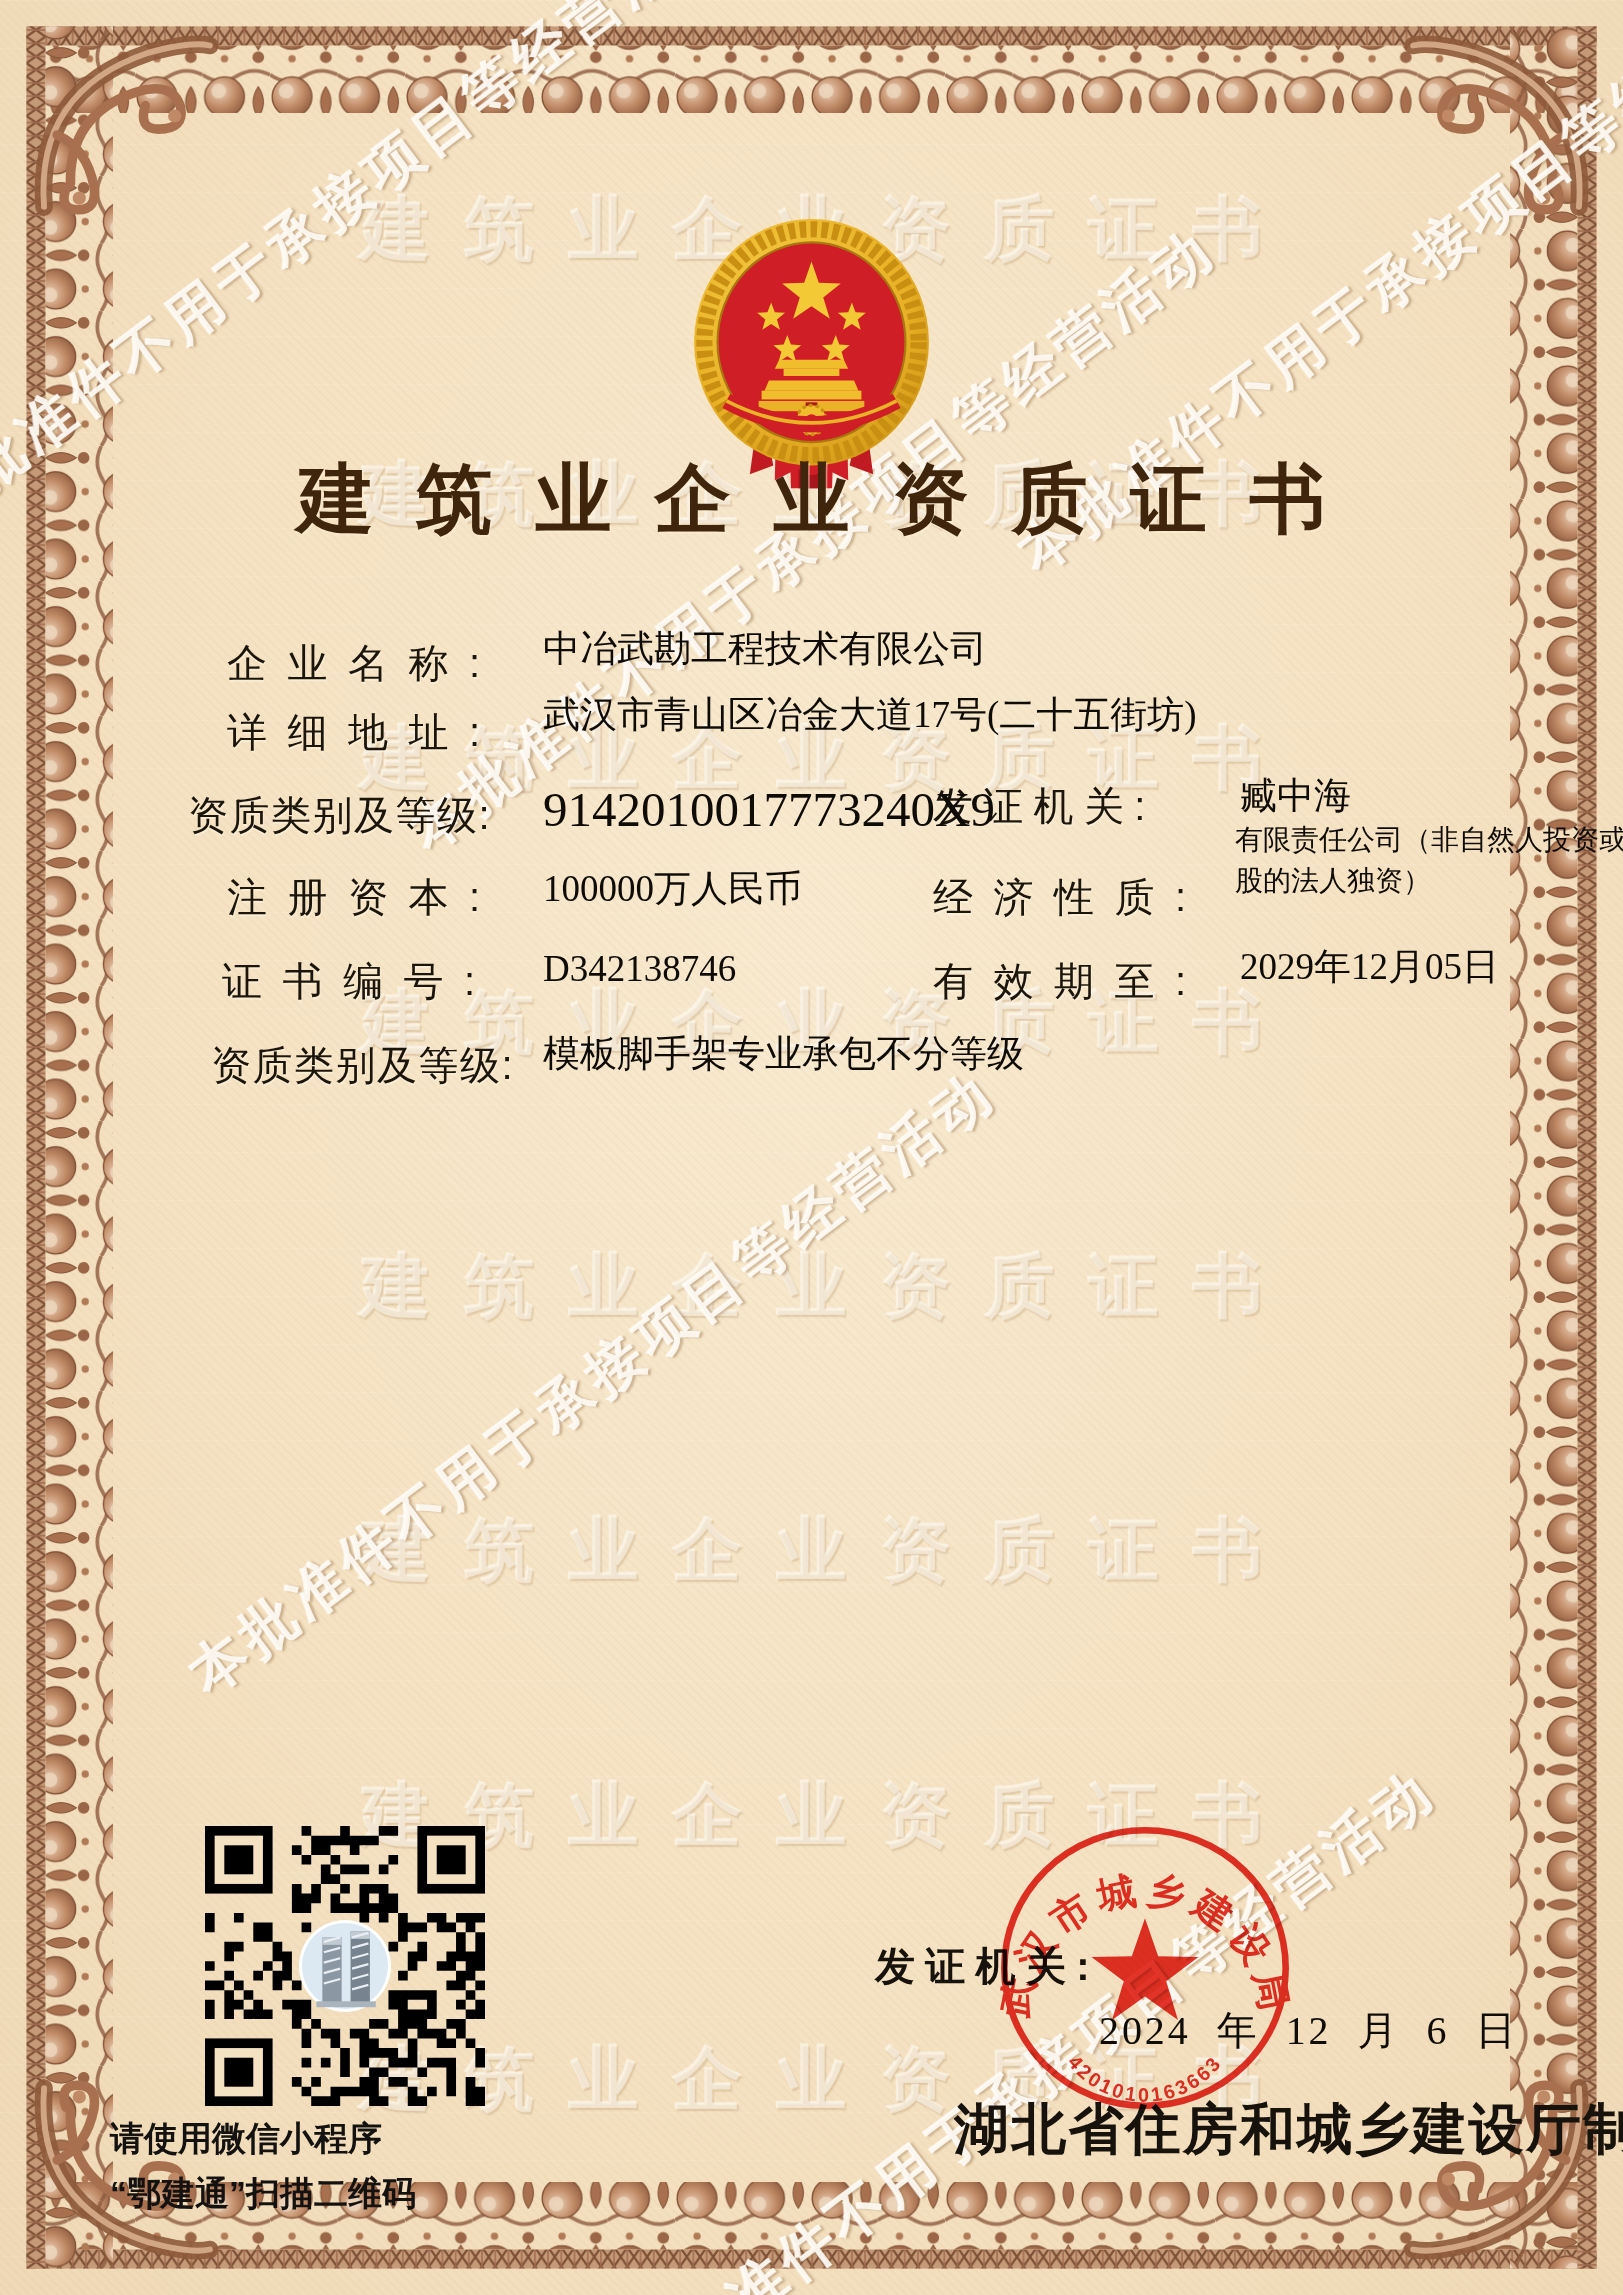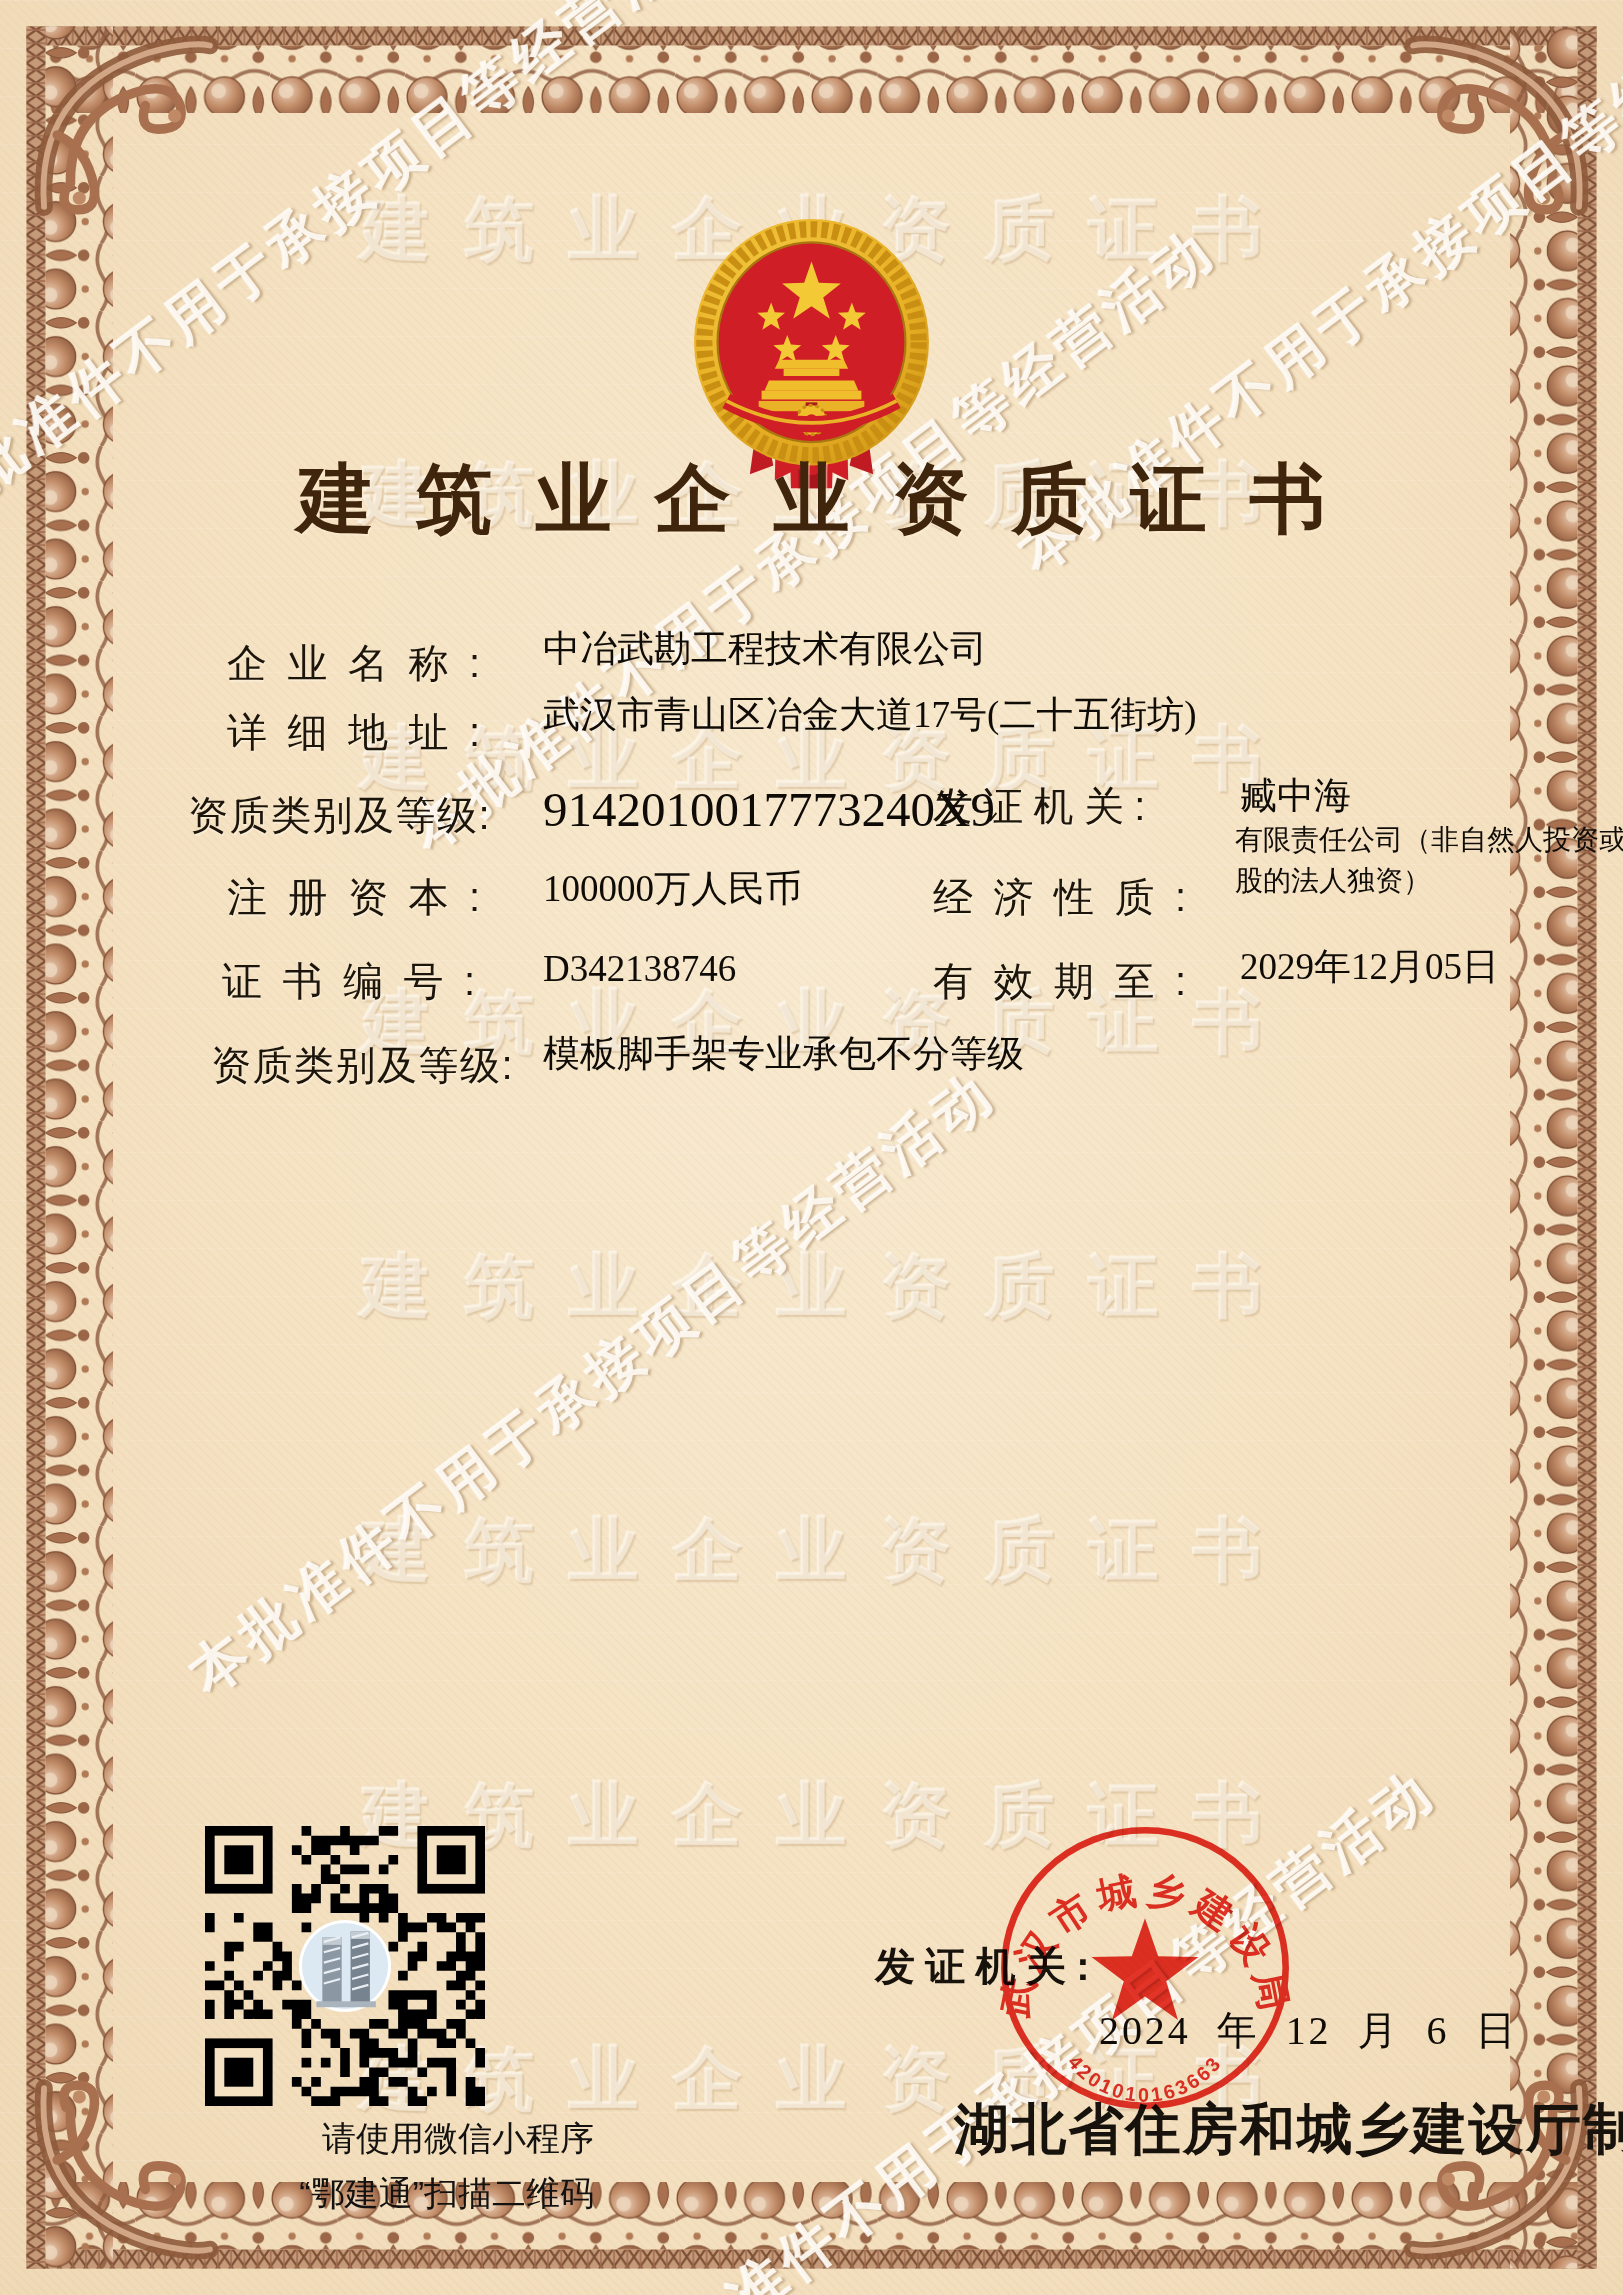--- a/index.html
+++ b/index.html
@@ -44,21 +44,21 @@
   }
   .ls-w{letter-spacing:20.5px;}
   .ls-m{letter-spacing:10.3px;}
   .ls-2{letter-spacing:1.5px;}
   .fvalue{
     font-family:"Liberation Serif","DejaVu Serif",serif;
     font-size:37px;color:#0f0b07;white-space:nowrap;margin-left:20px;
   }
   .fvalue.small{font-size:28px;white-space:normal;width:440px;line-height:1.45;}
   .qr-caption{
-    left:110px;width:484px;text-align:right;font-size:34px;font-weight:normal;color:#141210;
+    left:110px;width:484px;text-align:left;font-size:34px;font-weight:bold;color:#141210;
     white-space:nowrap;
   }
   .authority{font-size:40px;font-weight:bold;color:#17120c;letter-spacing:10.3px;white-space:nowrap;}
   .issue-date{
     font-family:"Liberation Serif","DejaVu Serif",serif;
     font-size:40px;color:#0f0b07;word-spacing:13.2px;letter-spacing:2.9px;white-space:nowrap;
   }
   .made-by{font-size:55px;font-weight:bold;color:#17120c;letter-spacing:2.2px;white-space:nowrap;}
   #seal{mix-blend-mode:multiply;opacity:0.93;}
 </style>

